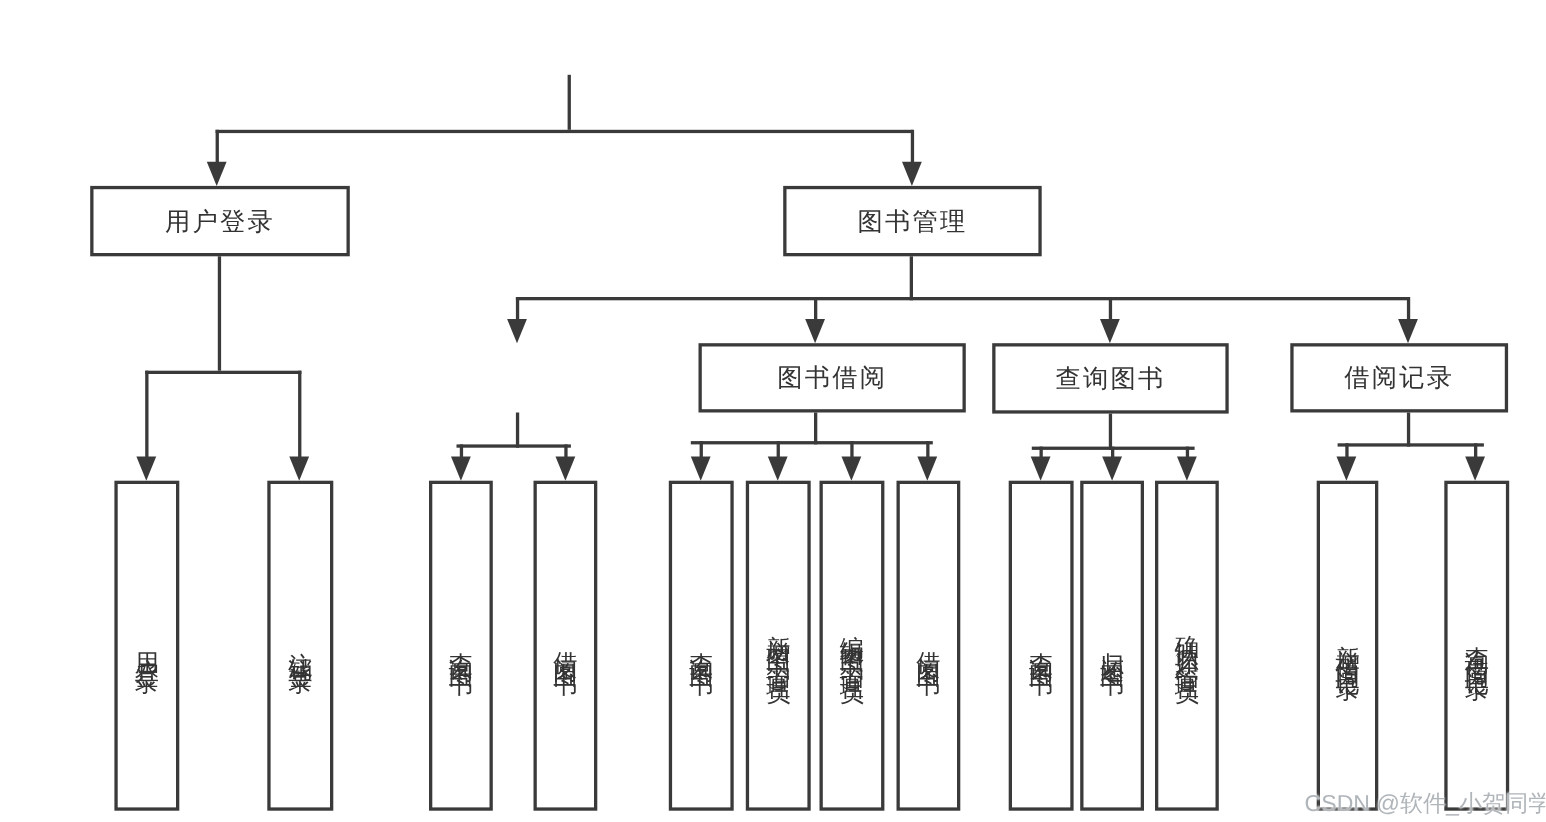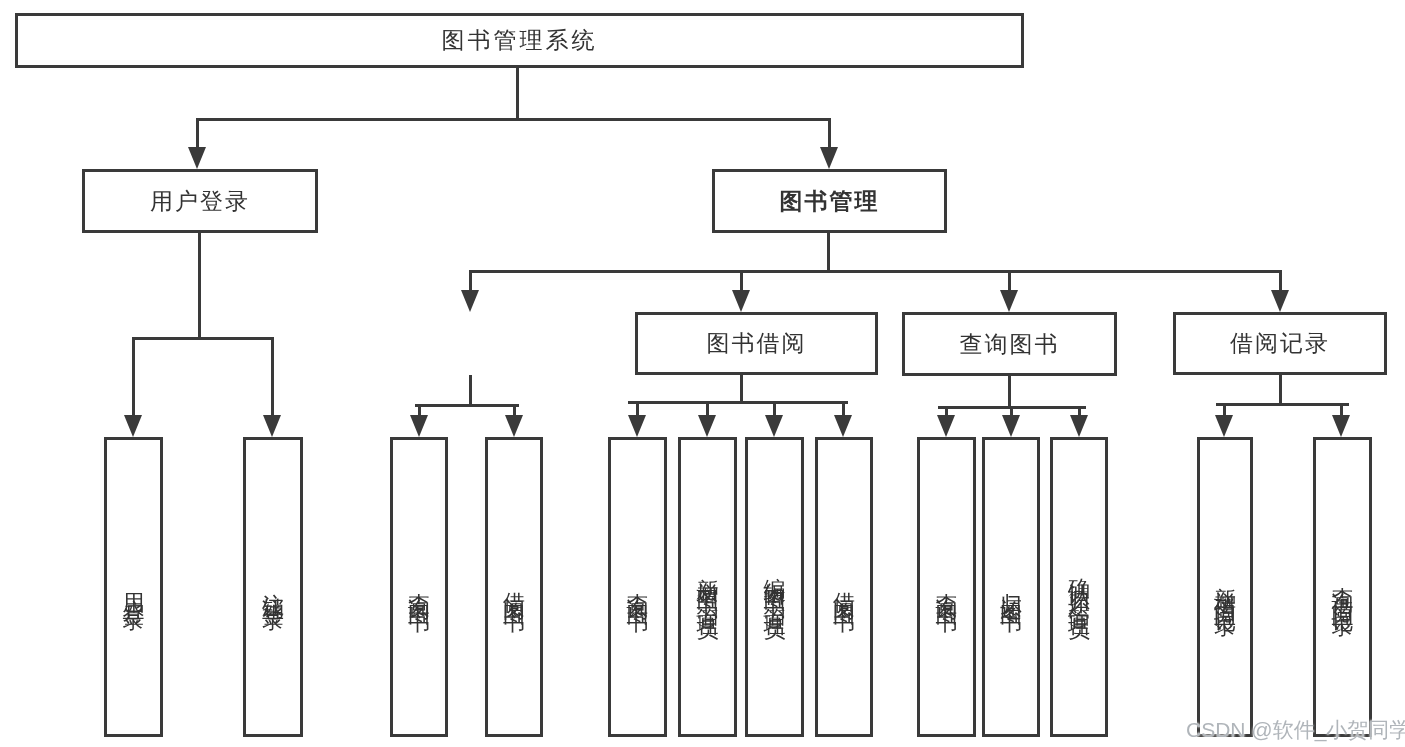--- a/index.html
+++ b/index.html
@@ -54,35 +54,32 @@
     color:var(--wm);
     text-shadow:0 0 3px #ffffff,0 0 2px #ffffff;
     white-space:nowrap;
   }
 </style>
 </head>
 <body>
 
 <div id="canvas">
 
-  <div class="hbox" style="left:15px;top:13px;width:1009px;height:55px;letter-spacing:3px;">
-    <span>图书管理系统</span>
-  </div>
 
   <div class="lv" style="left:516px;top:68px;height:50px;"></div>
   <div class="lh" style="left:196px;top:118px;width:634px;"></div>
   <div class="lv" style="left:196px;top:118px;height:32px;"></div>
   <div class="arr" style="left:188px;top:147px;"></div>
   <div class="lv" style="left:828px;top:118px;height:32px;"></div>
   <div class="arr" style="left:820px;top:147px;"></div>
 
   <div class="hbox" style="left:82px;top:169px;width:236px;height:64px;">
     <span>用户登录</span>
   </div>
-  <div class="hbox" style="left:712px;top:169px;width:235px;height:64px;font-weight:bold;">
+  <div class="hbox" style="left:712px;top:169px;width:235px;height:64px;">
     <span>图书管理</span>
   </div>
 
   <div class="lv" style="left:198px;top:233px;height:104px;"></div>
   <div class="lh" style="left:132px;top:337px;width:142px;"></div>
   <div class="lv" style="left:132px;top:337px;height:80px;"></div>
   <div class="arr" style="left:124px;top:415px;"></div>
   <div class="lv" style="left:271px;top:337px;height:80px;"></div>
   <div class="arr" style="left:263px;top:415px;"></div>
 
@@ -96,21 +93,21 @@
   <div class="arr" style="left:1000px;top:290px;"></div>
   <div class="lv" style="left:1279px;top:270px;height:22px;"></div>
   <div class="arr" style="left:1271px;top:290px;"></div>
 
   <div class="hbox" style="left:635px;top:312px;width:243px;height:63px;">
     <span>图书借阅</span>
   </div>
   <div class="hbox" style="left:902px;top:312px;width:215px;height:64px;">
     <span>查询图书</span>
   </div>
-  <div class="hbox" style="left:1173px;top:312px;width:214px;height:63px;">
+  <div class="hbox" style="left:1173px;top:312px;width:198px;height:63px;">
     <span>借阅记录</span>
   </div>
 
   <div class="lv" style="left:469px;top:375px;height:32px;"></div>
   <div class="lh" style="left:415px;top:404px;width:104px;"></div>
   <div class="lv" style="left:418px;top:404px;height:13px;"></div>
   <div class="arr" style="left:410px;top:415px;"></div>
   <div class="lv" style="left:513px;top:404px;height:13px;"></div>
   <div class="arr" style="left:505px;top:415px;"></div>
 

